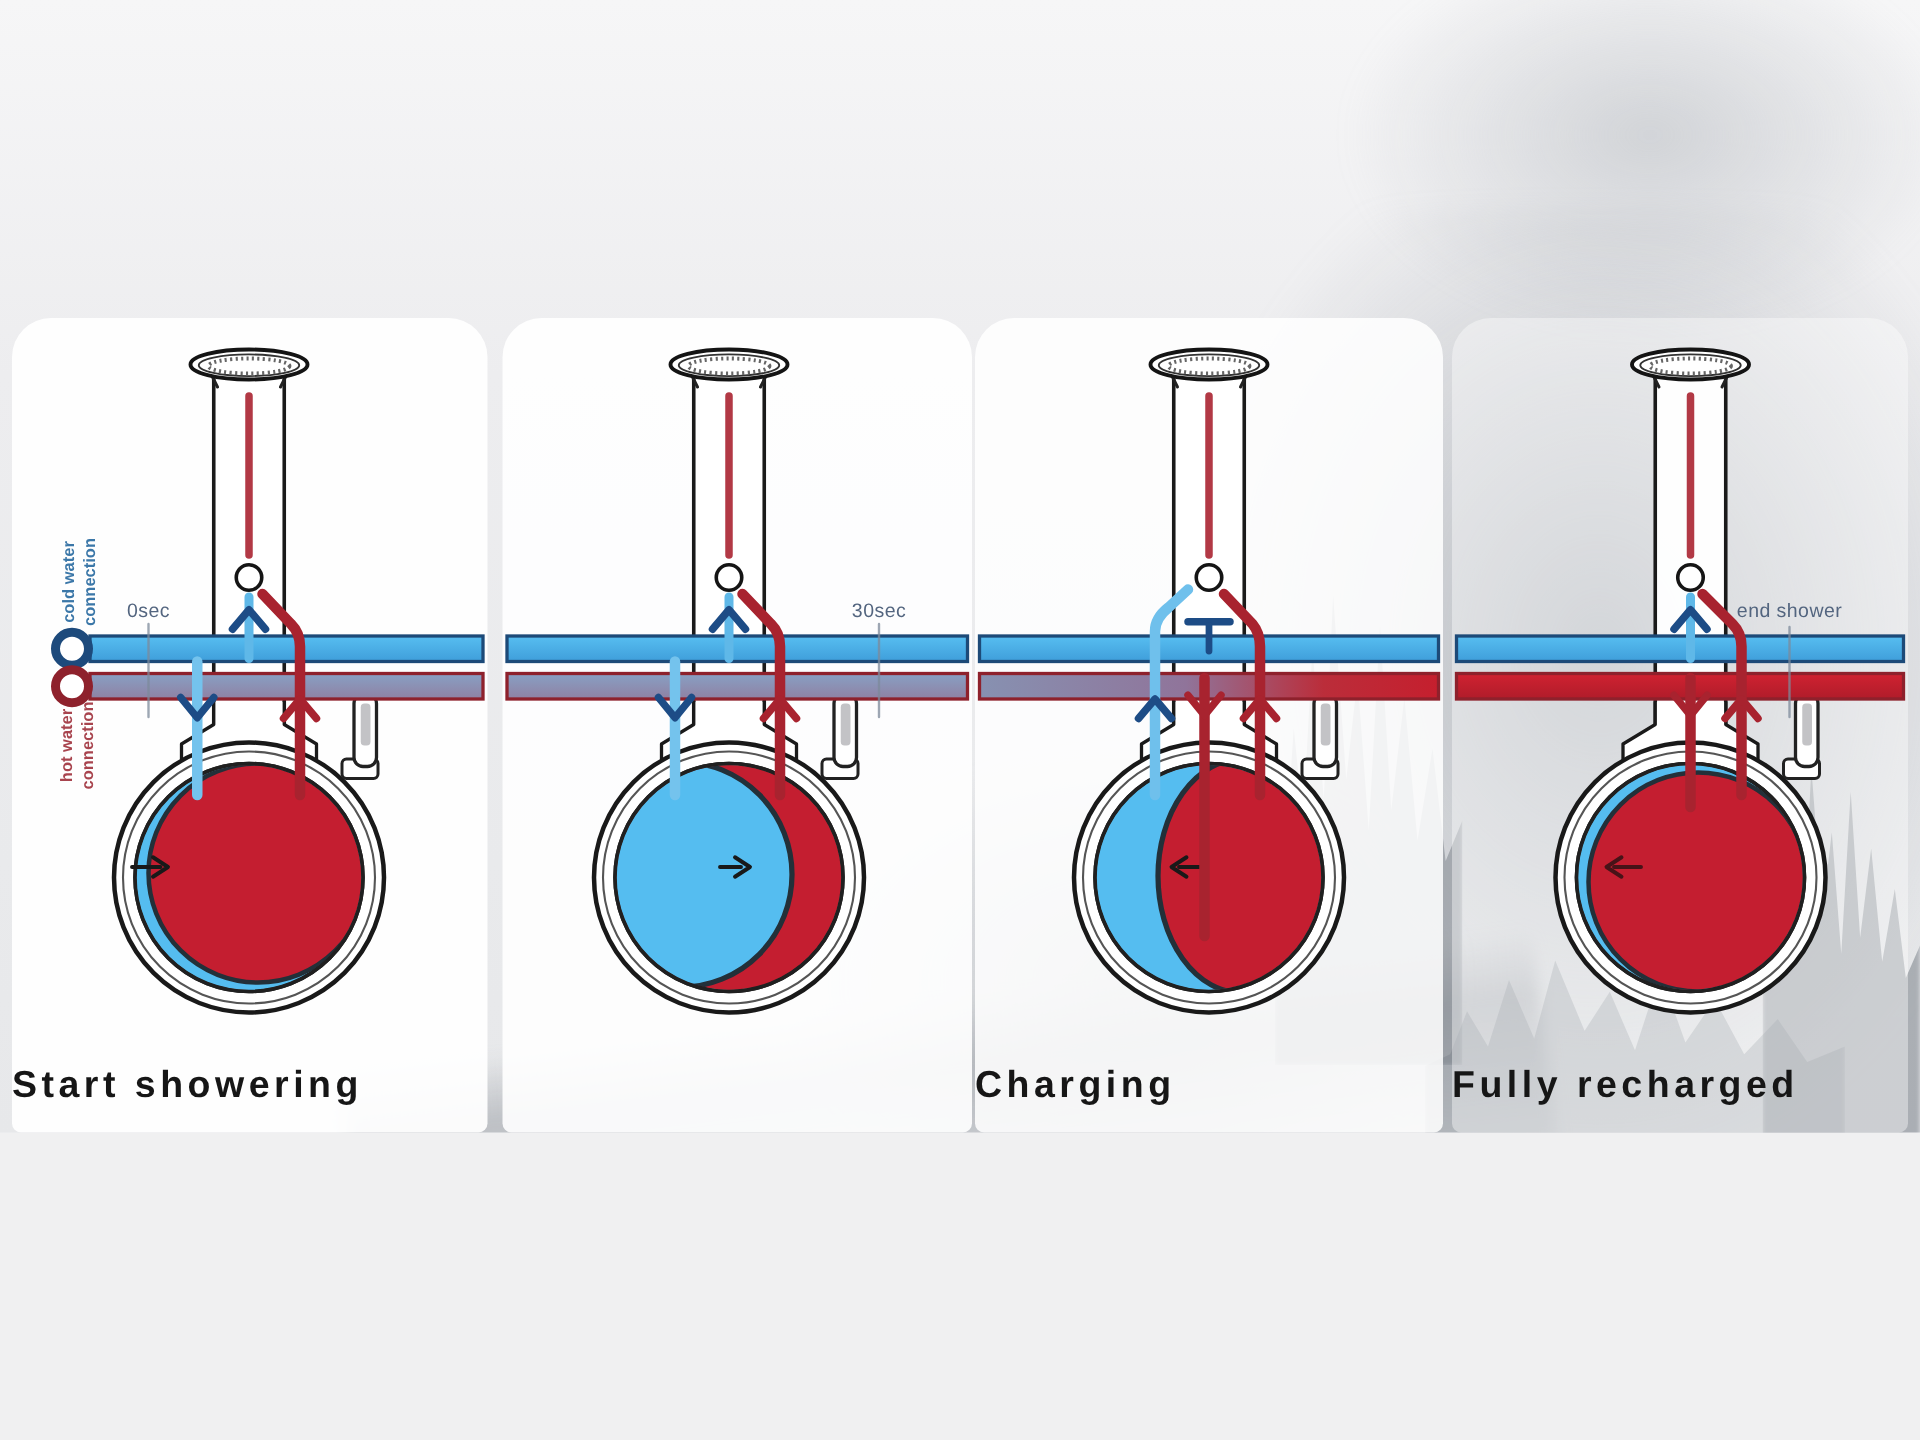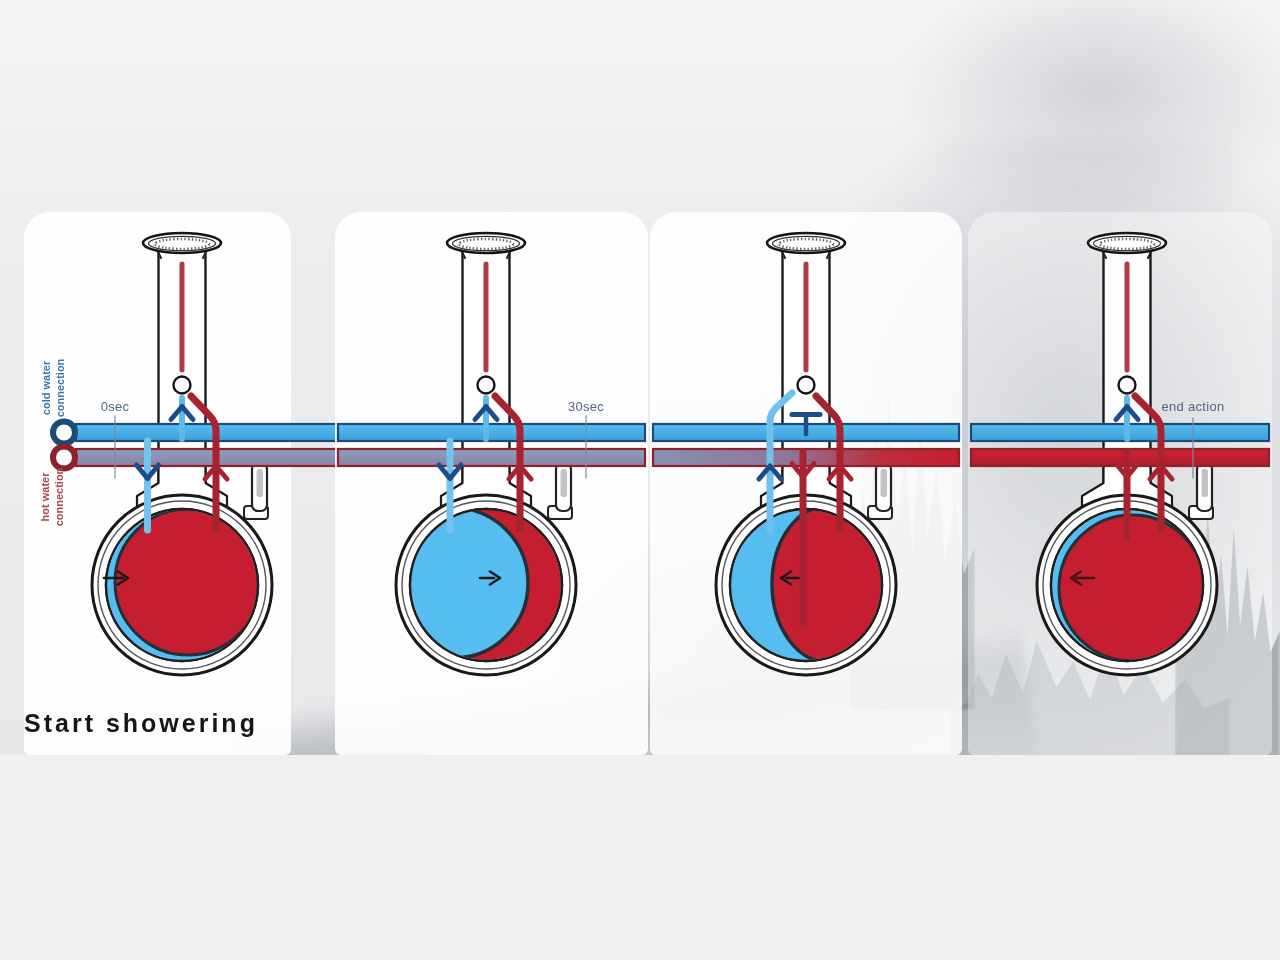--- a/index.html
+++ b/index.html
@@ -22,21 +22,21 @@
     background:linear-gradient(180deg,rgba(148,153,160,0) 8%,rgba(148,153,160,.5) 22%,rgba(185,188,193,.35) 55%,rgba(185,188,193,0) 90%);
     filter:blur(5px);}
   .trees{background:#6f767f;filter:blur(1.5px);
     clip-path:polygon(0% 100%,0% 62%,6% 56%,10% 34%,15% 52%,20% 18%,26% 48%,31% 8%,38% 44%,44% 24%,50% 54%,56% 14%,62% 50%,69% 28%,76% 56%,84% 38%,91% 60%,100% 52%,100% 100%);}
   .trees-a{left:850px;top:370px;width:125px;height:340px;opacity:.45;}
   .trees-b{left:1175px;top:490px;width:105px;height:270px;opacity:.5;}
   .trees-c{left:950px;top:630px;width:280px;height:130px;opacity:.32;}
   .letterbox{position:absolute;left:0;top:755px;width:1280px;height:205px;background:#f0f0f1;}
 
   .card{position:absolute;top:212px;height:543px;border-radius:26px 26px 6px 6px;}
-  .card-1{left:24px;width:267px;background:rgba(255,255,255,.93);}
+  .card-1{left:8px;width:317px;background:rgba(255,255,255,.93);}
   .card-2{left:335px;width:313px;background:rgba(255,255,255,.90);}
   .card-3{left:650px;width:312px;background:rgba(255,255,255,.86);}
   .card-4{left:968px;width:304px;background:rgba(255,255,255,.40);}
   .card svg{position:absolute;left:0;top:0;}
 
   .stage-title{position:absolute;bottom:17px;left:0;width:100%;
     font-weight:700;font-size:25px;letter-spacing:3px;color:var(--c-title);white-space:nowrap;}
   .time-label{position:absolute;top:187px;text-align:center;font-size:13px;
     color:var(--c-label-slate);letter-spacing:.3px;white-space:nowrap;}
   .tl-1{left:61px;width:60px;}
@@ -271,20 +271,21 @@
       </g>
       <g>
         <path class="s-darkred" d="M166,184 L185,204 Q190,210 190,219 L190,318" fill="none" stroke-width="7"></path>
         <path class="s-darkred" d="M179,267 L190,254 L201,267" fill="none" stroke-width="5"></path>
       </g>
       <g>
         <line class="s-navy" x1="142" y1="202.5" x2="170" y2="202.5" stroke-width="5"></line>
         <line class="s-navy" x1="156" y1="205" x2="156" y2="222" stroke-width="4.5"></line>
       </g>
     </svg>
+    <div class="stage-title">Charging</div>
   </div>
 
   <div class="card card-4">
     <svg width="304" height="543" viewBox="0 0 304 543">
       <defs>
         <clipPath id="clip4">
             <circle cx="159" cy="373" r="75"></circle>
           </clipPath>
         <linearGradient id="gBlue4" x1="0" y1="0" x2="0" y2="1">
           <stop offset="0" stop-color="#57bef1"></stop>
@@ -338,20 +339,21 @@
       </g>
       <g>
         <path class="s-darkred" d="M167,184 L187,204 Q193,210 193,219 L193,318" fill="none" stroke-width="7"></path>
         <path class="s-darkred" d="M182,267 L193,254 L204,267" fill="none" stroke-width="5"></path>
       </g>
       <g>
         <line x1="159" y1="186" x2="159" y2="227" stroke="#5fb8e8" stroke-width="6"></line>
         <path class="s-navy" d="M148,207.5 L159,194.5 L170,207.5" fill="none" stroke-width="5"></path>
       </g>
     </svg>
-    <div class="time-label tl-4">end action</div>
+    <div class="time-label tl-4">end shower</div>
+    <div class="stage-title">Fully recharged</div>
   </div>
 
   <div class="legend legend-cold">cold water connection</div>
   <div class="legend legend-hot">hot water connection</div>
 
   <div class="letterbox"></div>
 </div>
 
 </body></html>

